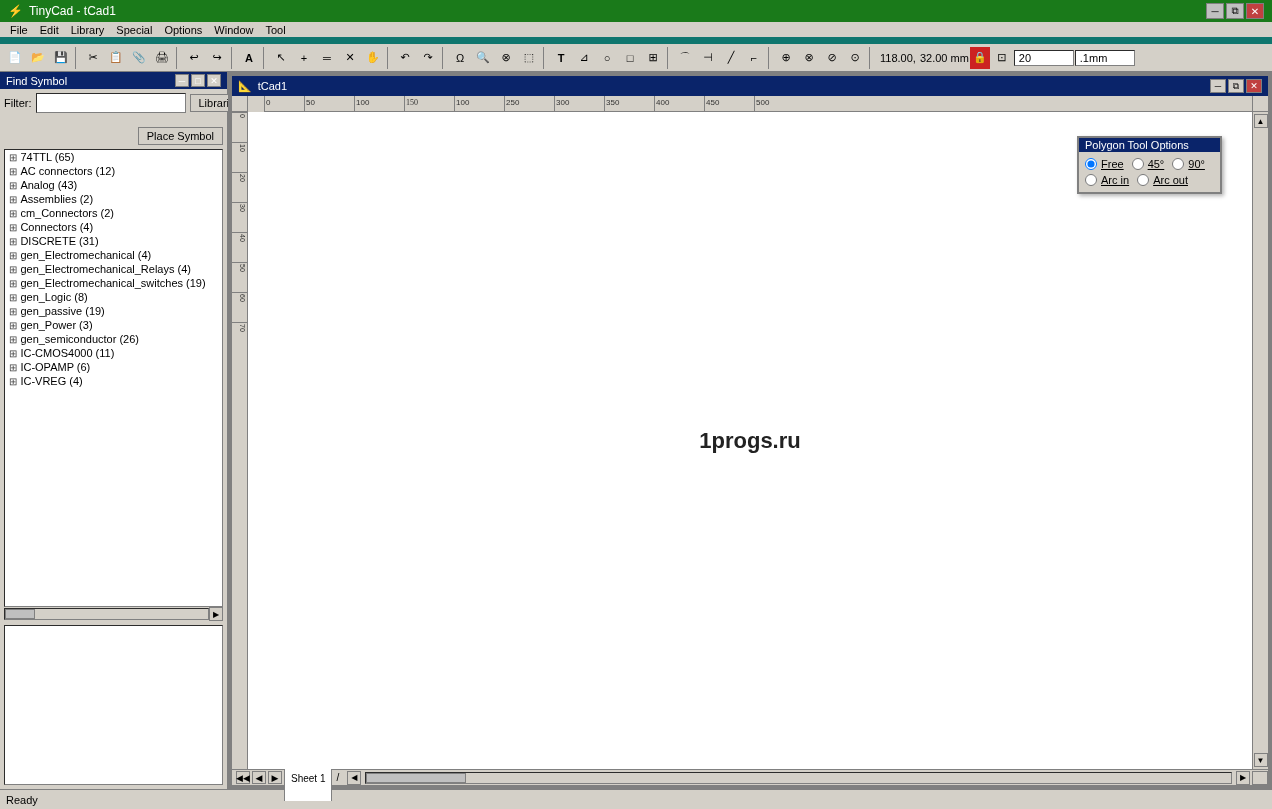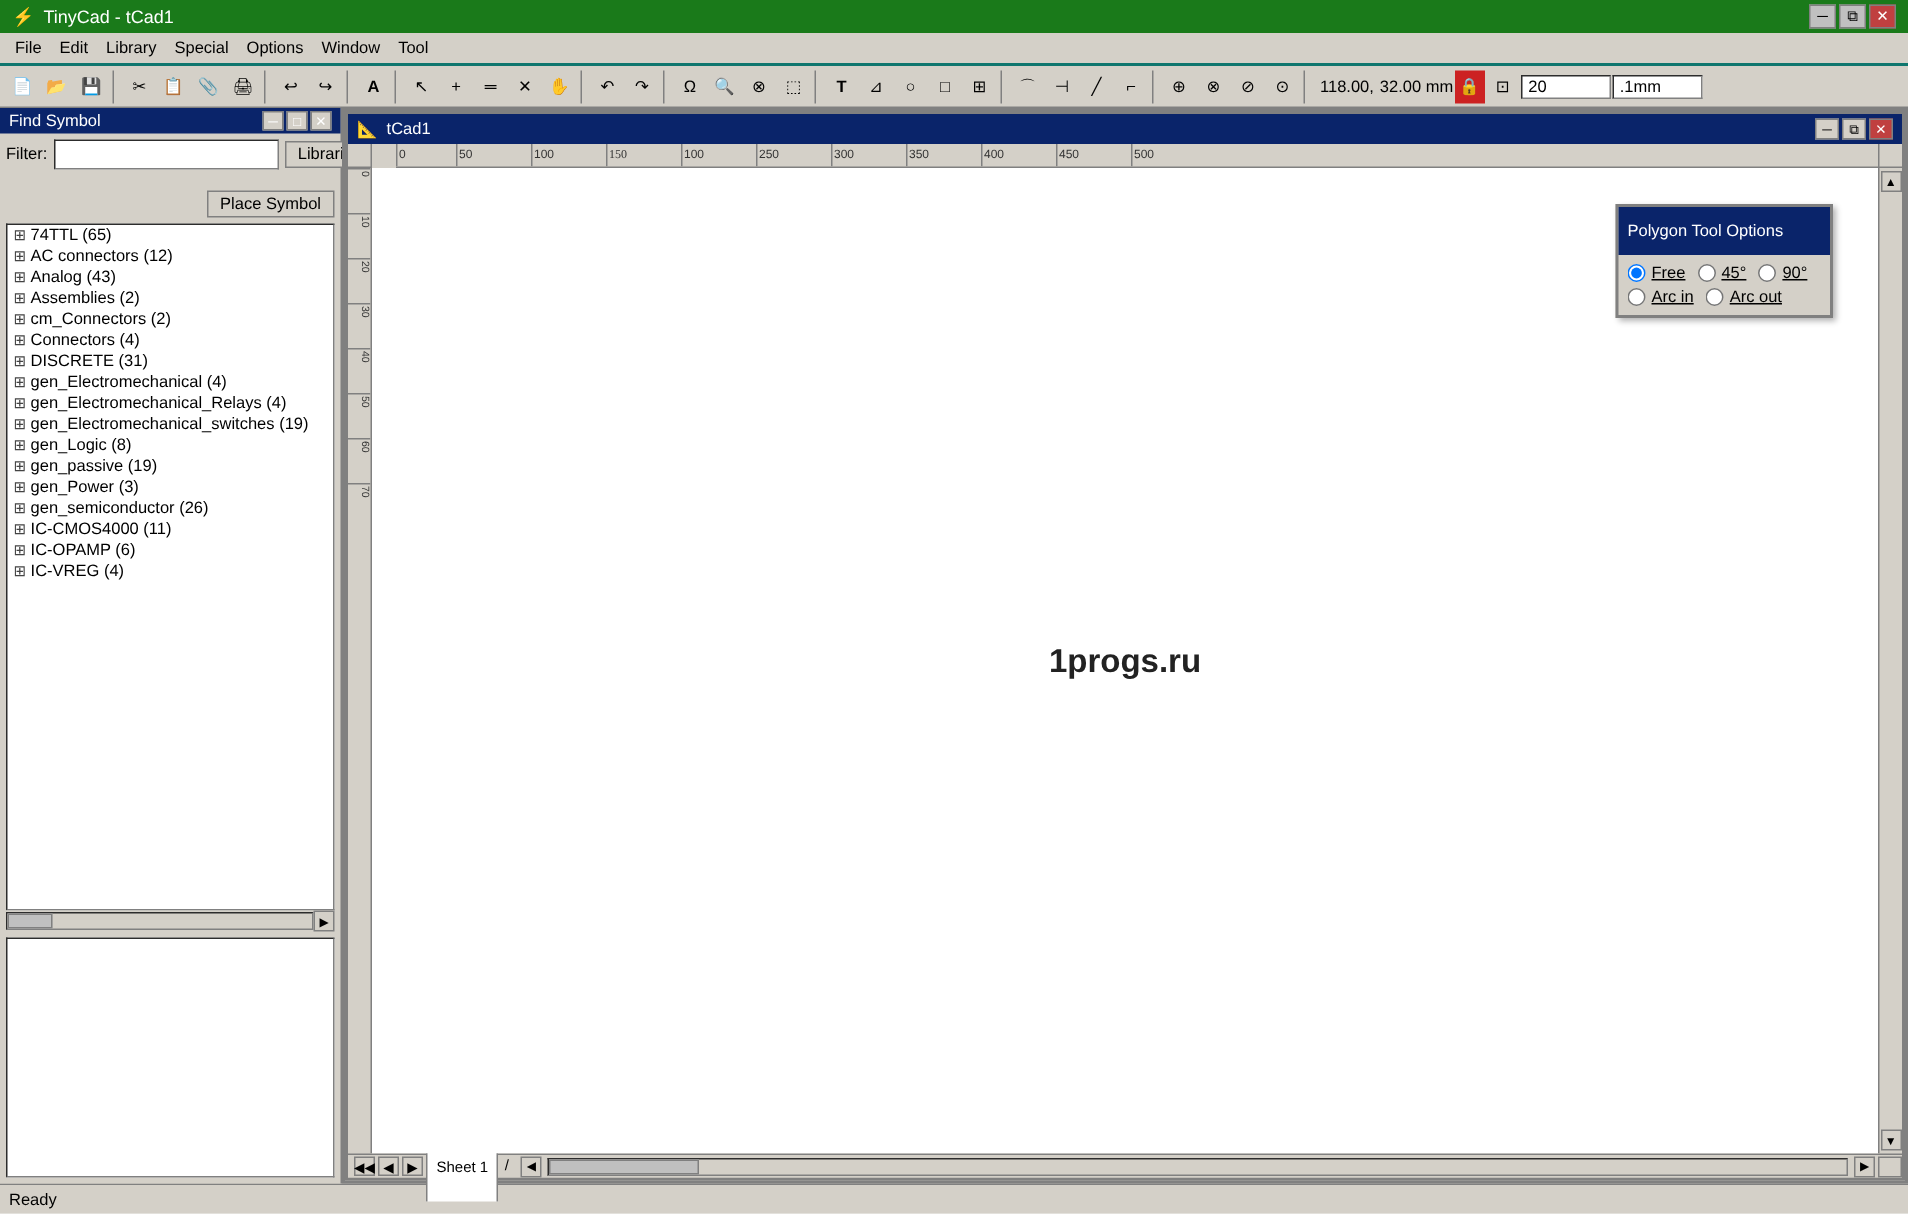--- a/index.html
+++ b/index.html
@@ -26,21 +26,21 @@
       font-size: 10px; cursor: pointer; color: #000;
     }
 
     
     #menu-bar {
       height: 22px;
       background: #d4d0c8;
       display: flex;
       align-items: center;
       padding: 0 4px;
-      border-bottom: 2px solid #0f766e;
+      border-bottom: 7px solid #0f766e;
     }
     .menu-item {
       padding: 2px 6px;
       cursor: pointer;
       font-size: 11px;
     }
 
     
     #toolbar {
       height: 28px;
@@ -322,21 +322,21 @@
       position: absolute;
       top: 24px;
       right: 30px;
       width: 145px;
       background: #d4d0c8;
       border: 2px solid #808080;
       box-shadow: 2px 2px 4px rgba(0,0,0,0.3);
       z-index: 100;
     }
     #polygon-tool-title {
-      height: 32px;
+      height: 14px;
       background: #0a246a;
       color: white;
       font-size: 11px;
       padding: 2px 6px;
       display: flex;
       align-items: center;
     }
     #polygon-tool-content {
       padding: 6px;
       display: flex;

